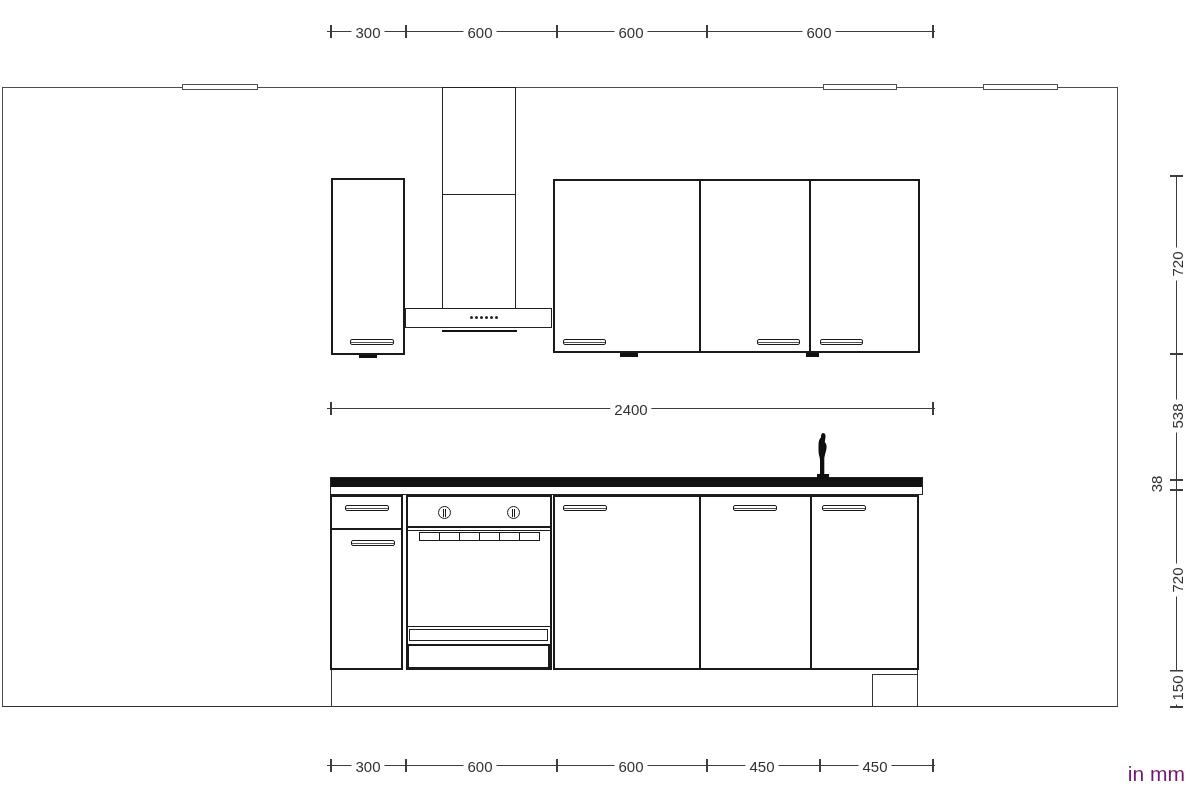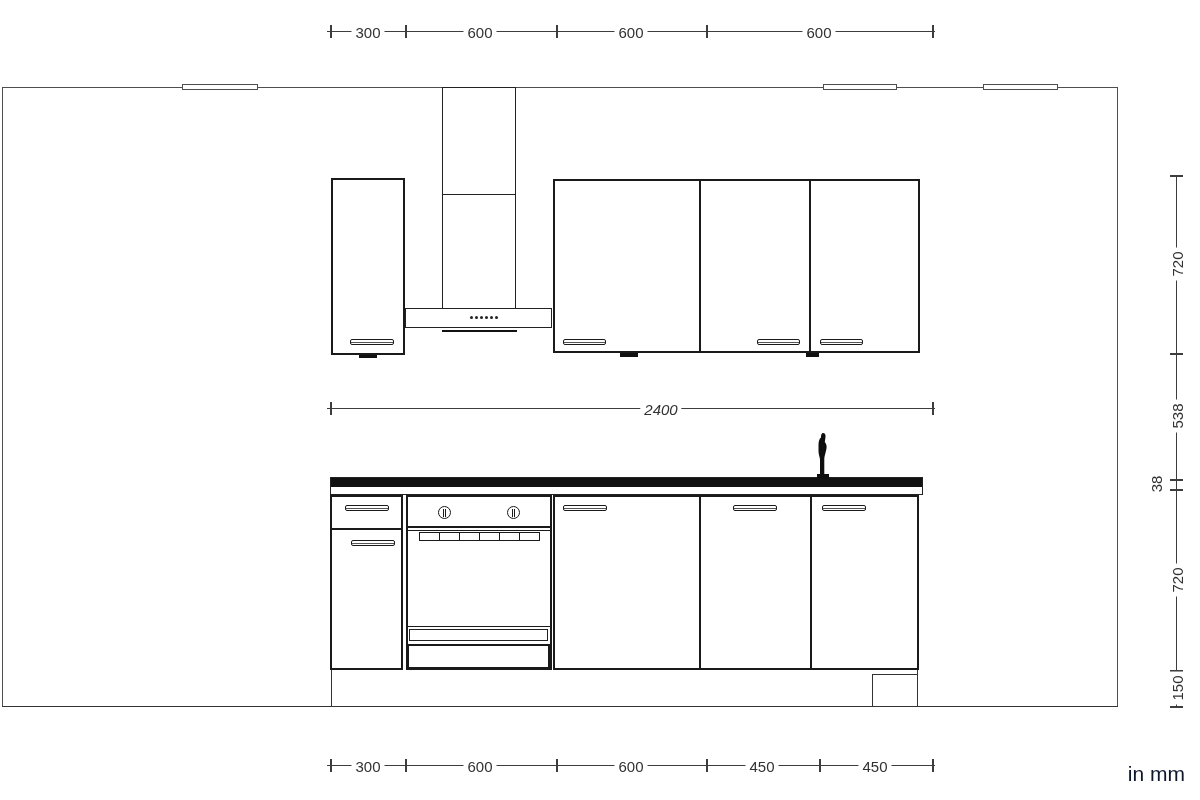--- a/index.html
+++ b/index.html
@@ -25,21 +25,21 @@
   .tick-h{position:absolute;width:13px;height:0;border-top:2px solid #3d3d3d;}
   .dlabel{position:absolute;transform:translate(-50%,-50%);background:#fff;padding:0 4px;
           font-size:15px;line-height:17px;color:#323232;white-space:nowrap;}
   .dlabel-v{position:absolute;transform:translate(-50%,-50%) rotate(-90deg);background:#fff;padding:0 4px;
           font-size:15px;line-height:17px;color:#323232;white-space:nowrap;}
   .tab{position:absolute;background:#111;}
   .dot{width:3px;height:3px;border-radius:50%;background:#222;}
   .knob{position:absolute;width:13px;height:13px;border:1.5px solid #1a1a1a;border-radius:50%;
         box-sizing:border-box;background:#fff;display:flex;align-items:center;justify-content:center;}
   .knob-slit{width:3px;height:8px;border-left:1.5px solid #1a1a1a;border-right:1.5px solid #1a1a1a;box-sizing:border-box;}
-  .unit{position:absolute;font-size:21px;color:#0f172a;}
+  .unit{position:absolute;font-size:21px;color:#701a75;}
   .ovencell{flex:1;border-right:1px solid #1a1a1a;}
   .ovencell:last-child{border-right:none;}
 </style>
 </head>
 <body>
 
 <div id="stage">
 
   <div class="hline" style="left:2px;top:87px;width:1116px;"></div>
   <div class="vline" style="left:2px;top:87px;height:620px;"></div>
@@ -128,21 +128,21 @@
   <div class="tick-v" style="left:706px;top:25px;"></div>
   <div class="tick-v" style="left:932px;top:25px;"></div>
   <span class="dlabel" style="left:368px;top:32px;">300</span>
   <span class="dlabel" style="left:480px;top:32px;">600</span>
   <span class="dlabel" style="left:631px;top:32px;">600</span>
   <span class="dlabel" style="left:819px;top:32px;">600</span>
 
   <div class="dimline-h" style="left:327px;top:408px;width:608px;"></div>
   <div class="tick-v" style="left:330px;top:402px;"></div>
   <div class="tick-v" style="left:932px;top:402px;"></div>
-  <span class="dlabel" style="left:661px;top:409px;font-style:italic;">2400</span>
+  <span class="dlabel" style="left:631px;top:409px;">2400</span>
 
   <div class="dimline-h" style="left:327px;top:765px;width:608px;"></div>
   <div class="tick-v" style="left:330px;top:759px;"></div>
   <div class="tick-v" style="left:405px;top:759px;"></div>
   <div class="tick-v" style="left:556px;top:759px;"></div>
   <div class="tick-v" style="left:706px;top:759px;"></div>
   <div class="tick-v" style="left:819px;top:759px;"></div>
   <div class="tick-v" style="left:932px;top:759px;"></div>
   <span class="dlabel" style="left:368px;top:766px;">300</span>
   <span class="dlabel" style="left:480px;top:766px;">600</span>

